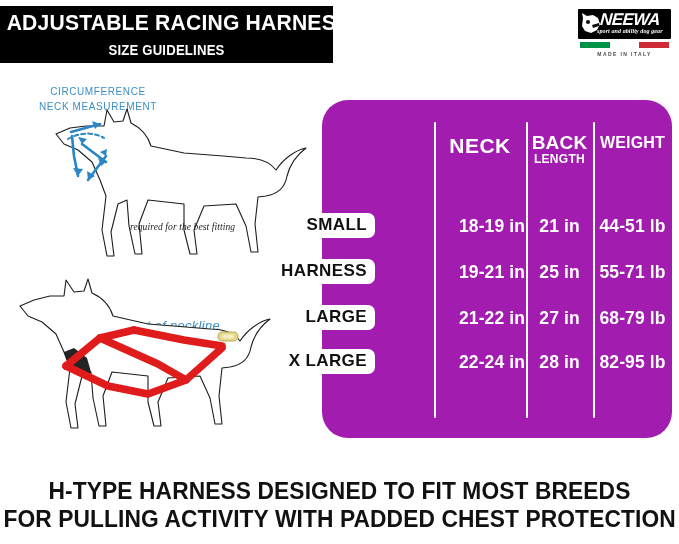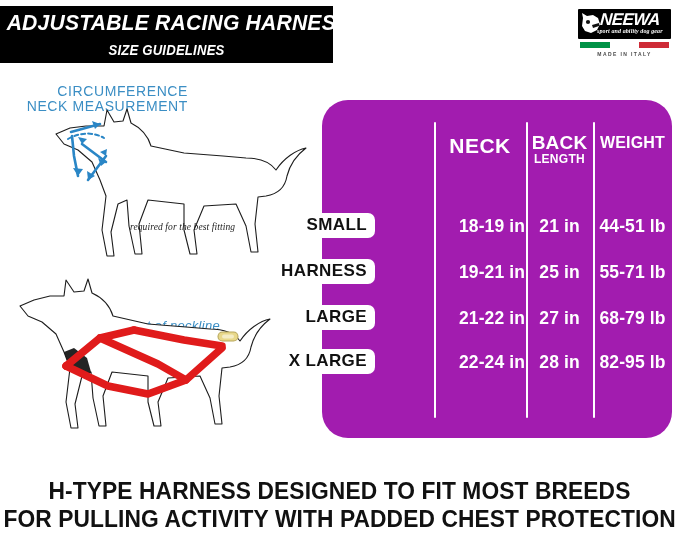--- a/index.html
+++ b/index.html
@@ -9,21 +9,20 @@
     font-family:"Liberation Sans",sans-serif;
     overflow:hidden;
     position:relative;
   }
   .root{position:relative;width:679px;height:544px;}
 
   
   .banner{
     position:absolute;left:0px;top:6px;width:333px;height:57px;
     background:#000000;
-    font-style:italic;
   }
   .banner-title{
     position:absolute;left:0;top:4px;width:333px;
     text-align:center;color:#ffffff;
     font-family:"Liberation Sans Narrow","Liberation Sans",sans-serif;
     font-weight:bold;font-size:22px;letter-spacing:.2px;
     transform:scaleX(.96);
     white-space:nowrap;
   }
   .banner-sub{
@@ -66,22 +65,22 @@
     position:absolute;left:0;top:42px;width:93px;text-align:center;
     font-size:5px;letter-spacing:1.4px;color:#4a4a4a;font-weight:bold;
     font-family:"Liberation Sans",sans-serif;
   }
 
   
   .illus{position:absolute;left:8px;top:84px;width:305px;height:380px;}
   .annot-1{
     left:113px;top:108px;width:180px;
     font-family:"Liberation Sans",sans-serif;
-    font-size:14px;font-weight:500;letter-spacing:.6px;
-    line-height:15px;color:#3b8ec4;text-align:right;
+    font-size:10px;font-weight:500;letter-spacing:.6px;
+    line-height:15px;color:#3b8ec4;text-align:center;
   }
   .annot-sub{
     position:absolute;left:122px;top:138px;width:170px;
     font-family:"Liberation Serif",serif;
     font-style:italic;font-size:9.5px;color:#1b1b1b;
     letter-spacing:.1px;text-align:left;
   }
   .annot-low{
     position:absolute;left:66px;top:234px;
     font-family:"Liberation Sans",sans-serif;

